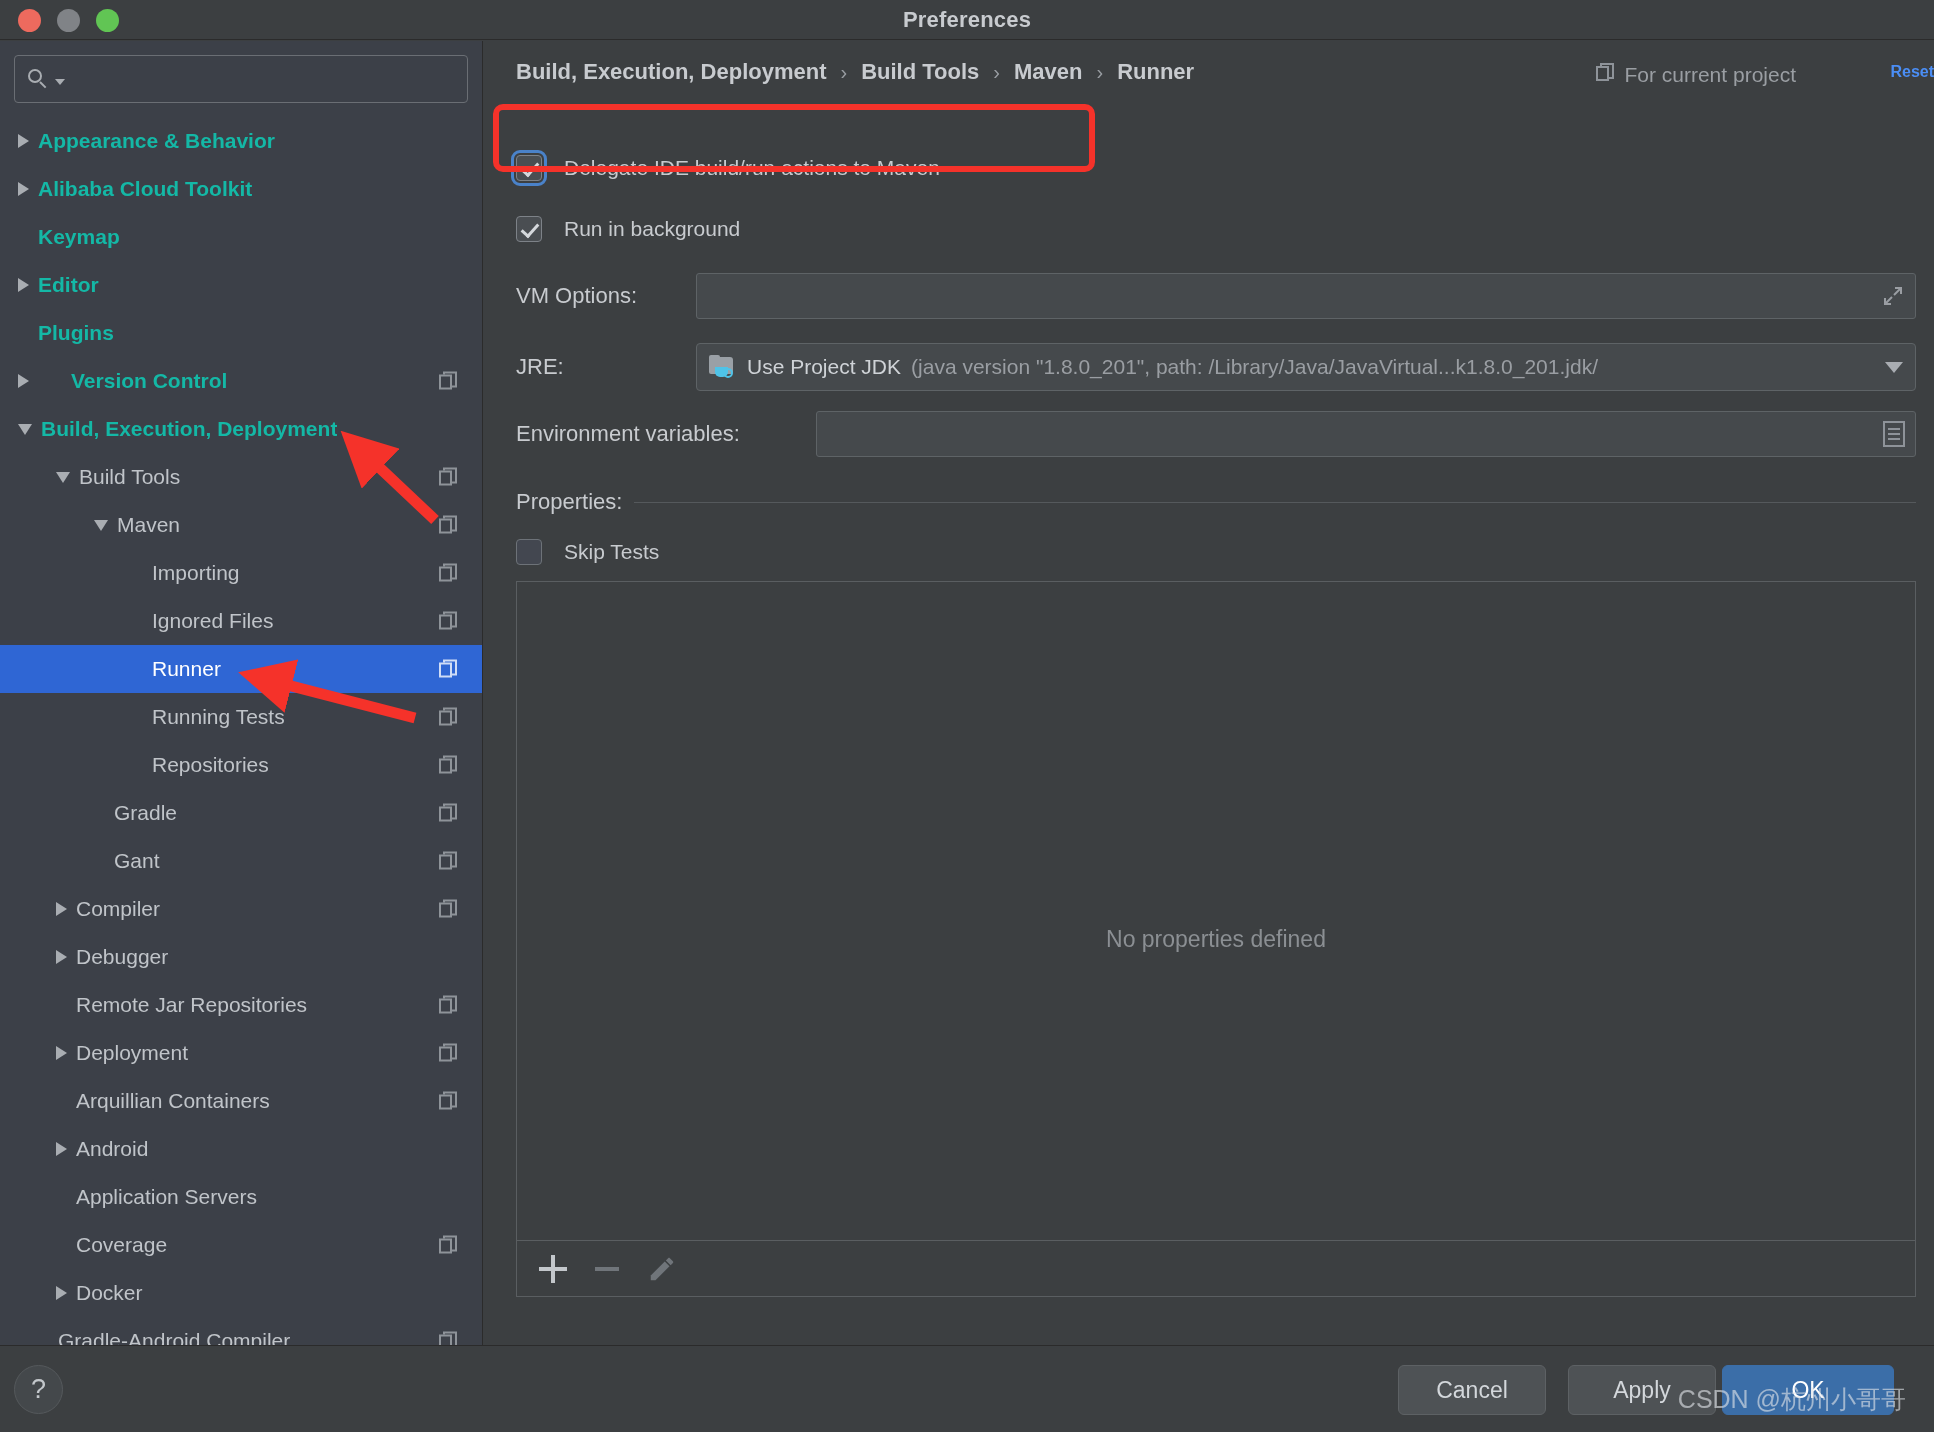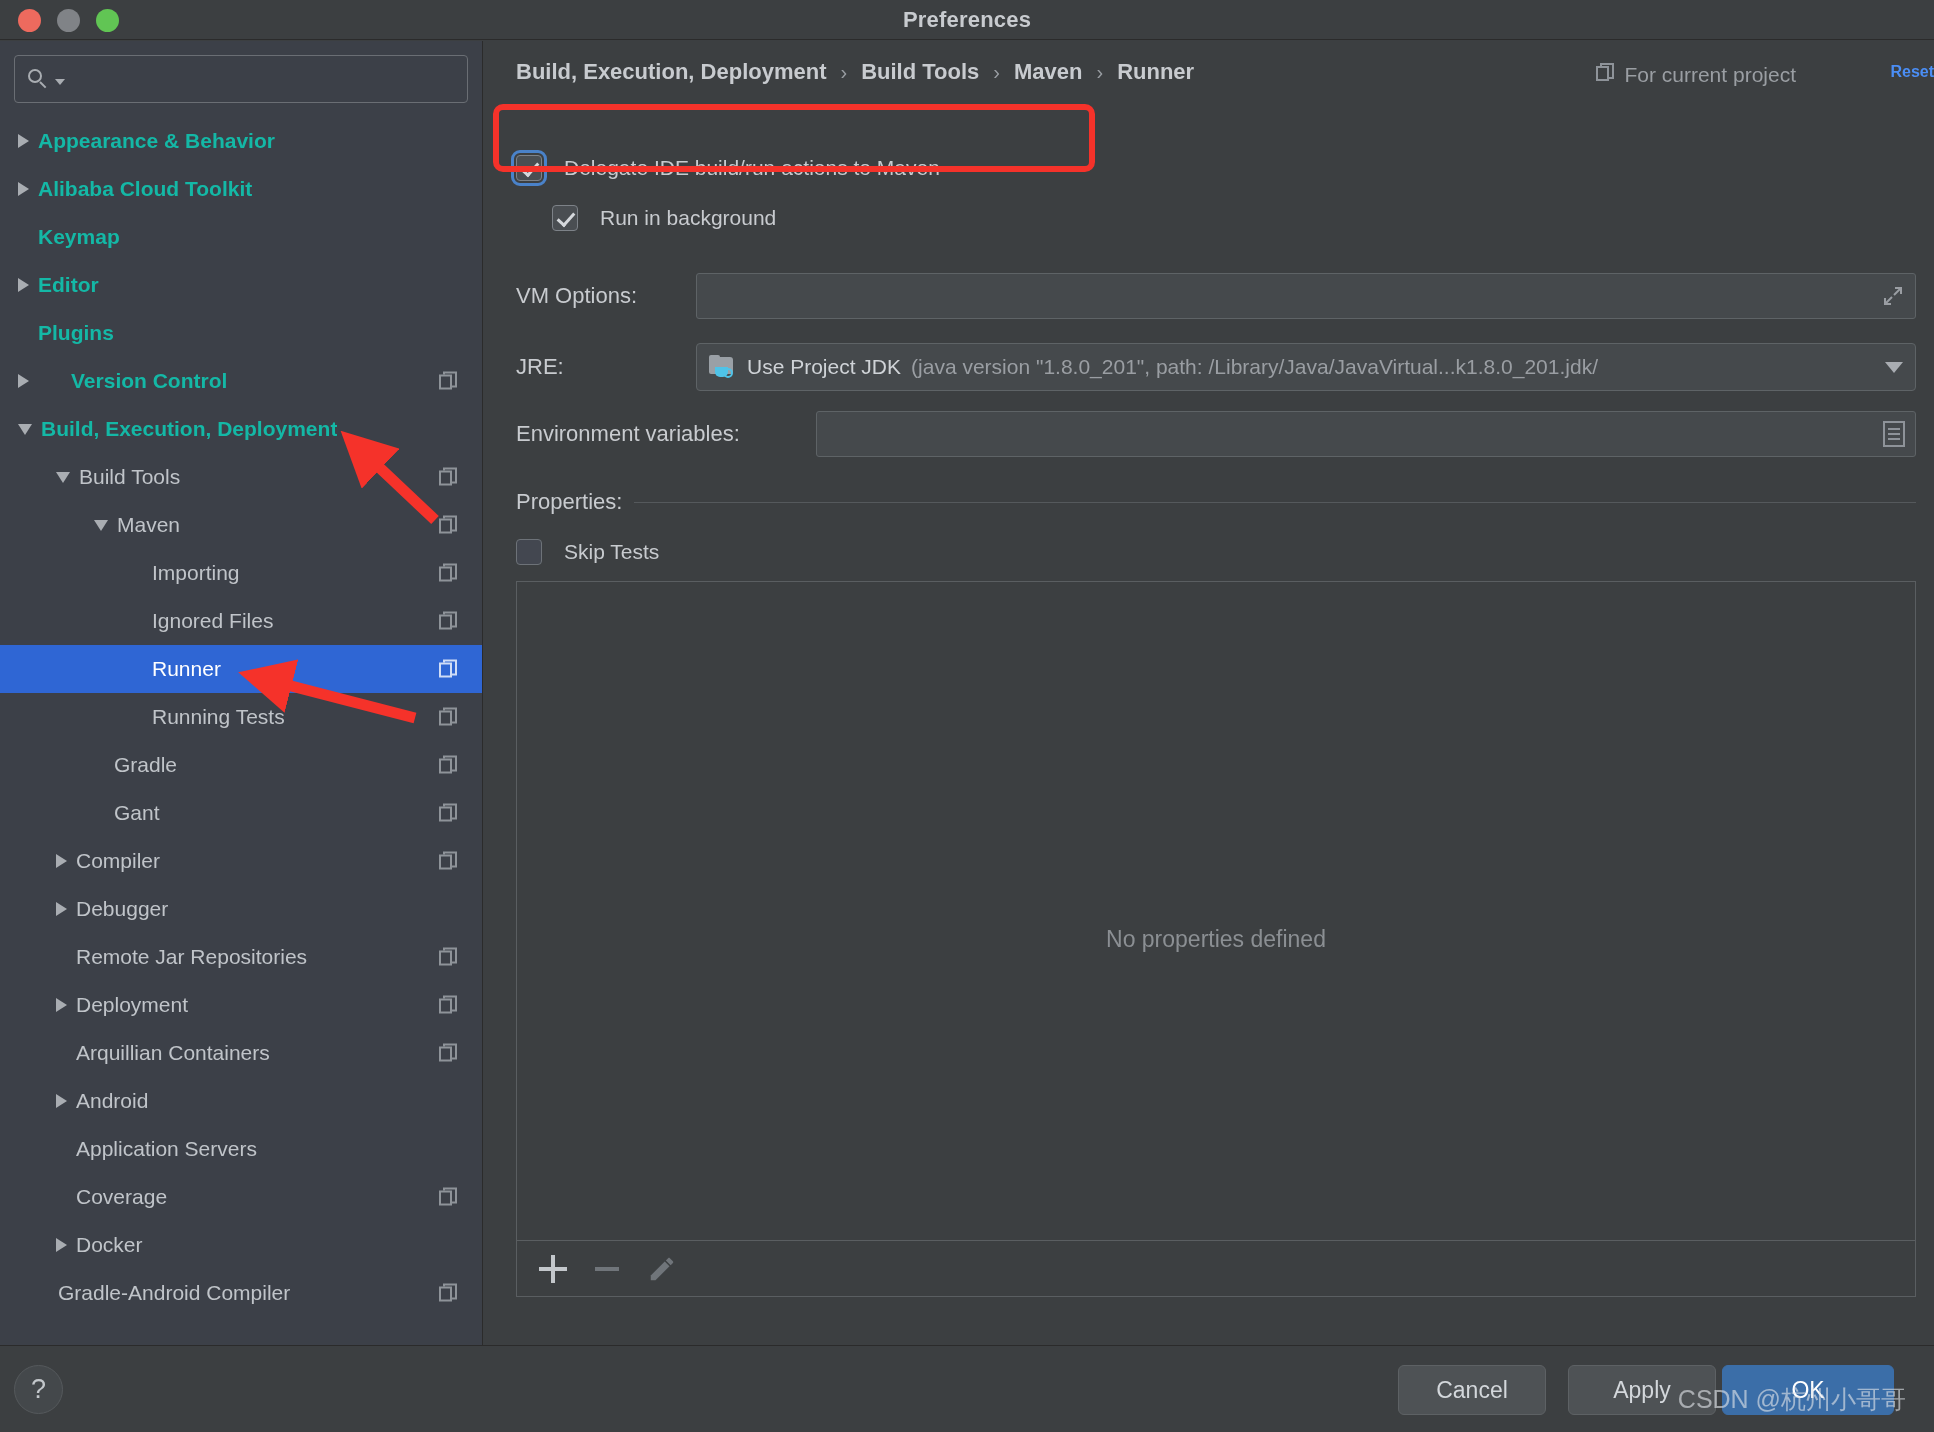--- a/index.html
+++ b/index.html
@@ -308,20 +308,28 @@
           </span>
         </div>
         <div class="tree-row" style="padding-left: 132px;">
           <span class="arrow none"></span>
           <span class="tree-label">Running Tests</span>
           <span class="copy-icon">
             <span class="back"></span>
             <span class="front"></span>
           </span>
         </div>
+        <div class="tree-row" style="padding-left: 132px;">
+          <span class="arrow none"></span>
+          <span class="tree-label">Repositories</span>
+          <span class="copy-icon">
+            <span class="back"></span>
+            <span class="front"></span>
+          </span>
+        </div>
         <div class="tree-row" style="padding-left: 94px;">
           <span class="arrow none"></span>
           <span class="tree-label">Gradle</span>
           <span class="copy-icon">
             <span class="back"></span>
             <span class="front"></span>
           </span>
         </div>
         <div class="tree-row" style="padding-left: 94px;">
           <span class="arrow none"></span>
@@ -417,21 +425,21 @@
       </span>
       <span>For current project</span>
     </div>
     <div class="reset-link">Reset</div>
 
     <div class="row" style="left:32px; top:114px;">
       <div class="checkbox checked focus"></div>
       <span class="cb-label" style="margin-left:22px;">Delegate IDE build/run actions to Maven</span>
     </div>
 
-    <div class="row" style="left:32px; top:164px;margin-left:36px;">
+    <div class="row" style="left:32px; top:175px;">
       <div class="checkbox checked"></div>
       <span class="cb-label" style="margin-left:22px;">Run in background</span>
     </div>
 
     <div class="row" style="left:32px; top:232px; width:1400px;">
       <span class="field-label" style="width:180px;">VM Options:</span>
       <div class="textfield" style="flex:1; height:46px;">
         <span></span>
         <span class="expand-icon">
           <svg viewBox="0 0 24 24" width="24" height="24" fill="none" stroke="#9a9ea3" stroke-width="2">

